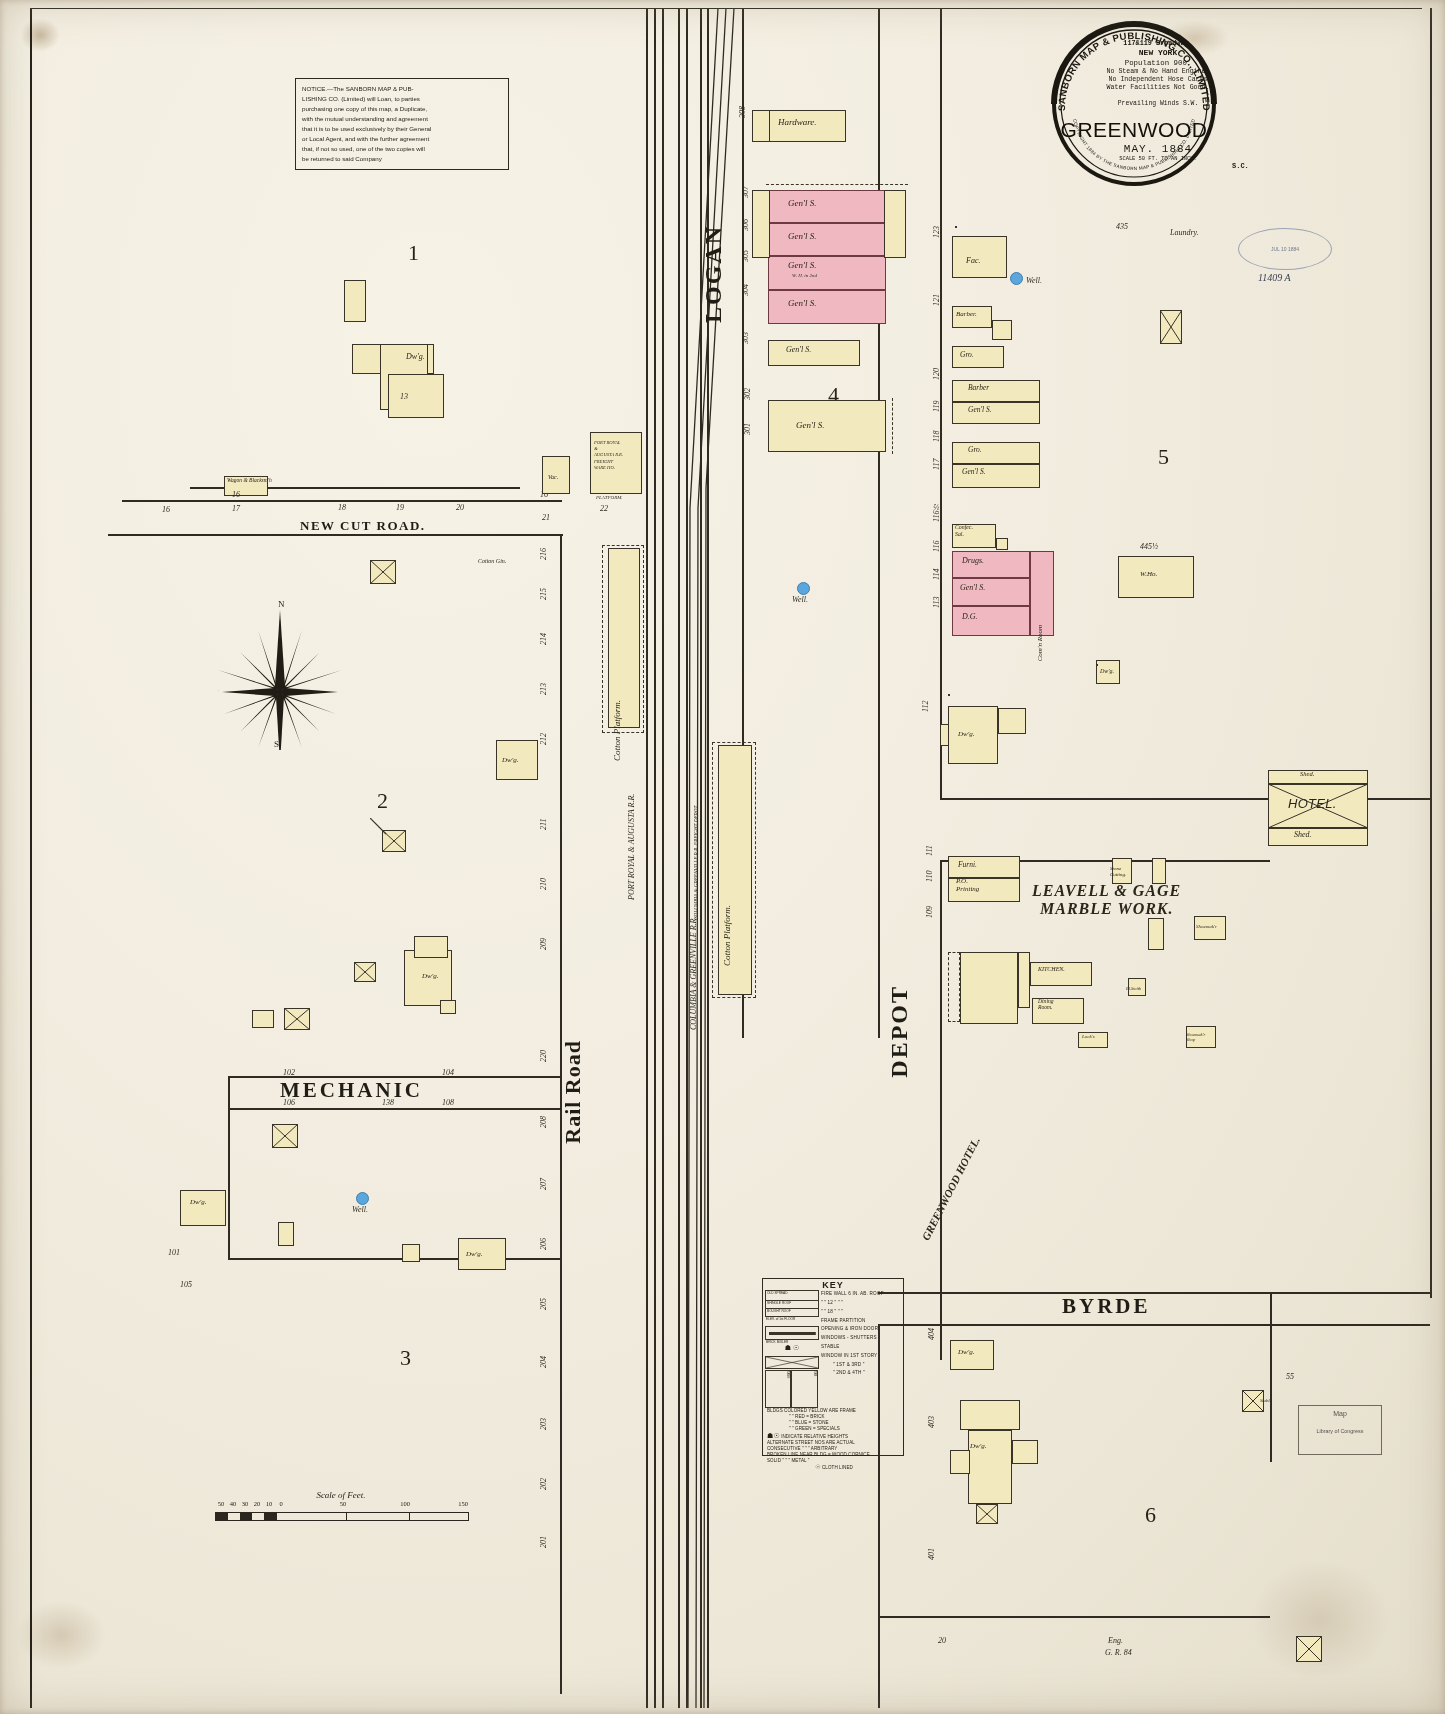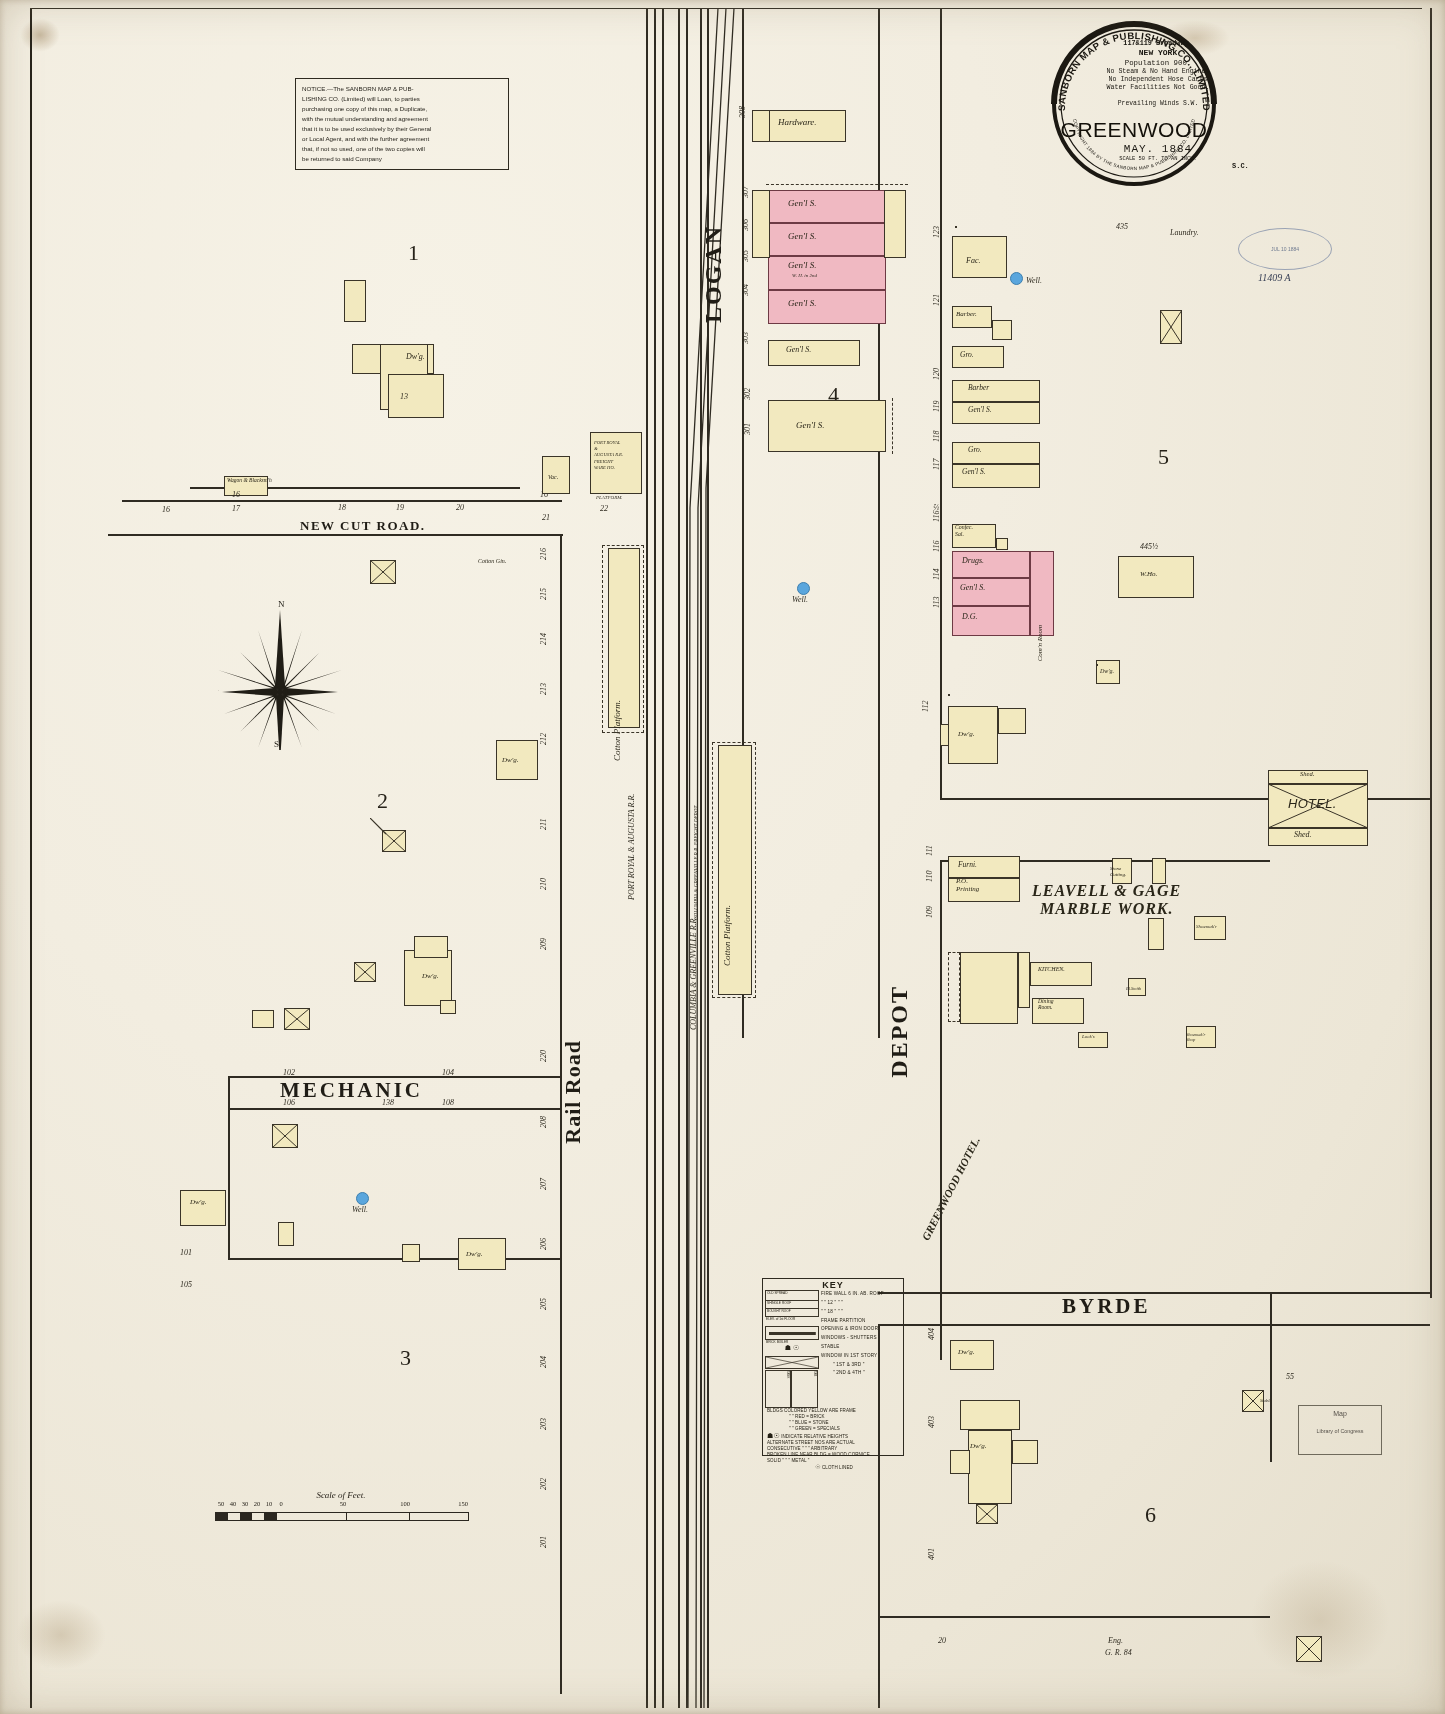--- a/index.html
+++ b/index.html
@@ -307,21 +307,21 @@
   <div class="bld" style="left:458px;top:1238px;width:48px;height:32px;"></div>
   <div class="lbl" style="left:466px;top:1250px;font-size:7px;">Dw'g.</div>
   <div class="well" style="left:356px;top:1192px;"></div>
   <div class="num" style="left:352px;top:1205px;">Well.</div>
 
   <div class="num" style="left:283px;top:1068px;">102</div>
   <div class="num" style="left:283px;top:1098px;">106</div>
   <div class="num" style="left:382px;top:1098px;">138</div>
   <div class="num" style="left:442px;top:1068px;">104</div>
   <div class="num" style="left:442px;top:1098px;">108</div>
-  <div class="num" style="left:180px;top:1248px;">101</div>
+  <div class="num" style="left:168px;top:1248px;">101</div>
   <div class="num" style="left:180px;top:1280px;">105</div>
 
   <div class="num" style="left:548px;top:560px;writing-mode:vertical-rl;transform:rotate(180deg);">216</div>
   <div class="num" style="left:548px;top:600px;writing-mode:vertical-rl;transform:rotate(180deg);">215</div>
   <div class="num" style="left:548px;top:645px;writing-mode:vertical-rl;transform:rotate(180deg);">214</div>
   <div class="num" style="left:548px;top:695px;writing-mode:vertical-rl;transform:rotate(180deg);">213</div>
   <div class="num" style="left:548px;top:745px;writing-mode:vertical-rl;transform:rotate(180deg);">212</div>
   <div class="num" style="left:548px;top:830px;writing-mode:vertical-rl;transform:rotate(180deg);">211</div>
   <div class="num" style="left:548px;top:890px;writing-mode:vertical-rl;transform:rotate(180deg);">210</div>
   <div class="num" style="left:548px;top:950px;writing-mode:vertical-rl;transform:rotate(180deg);">209</div>

